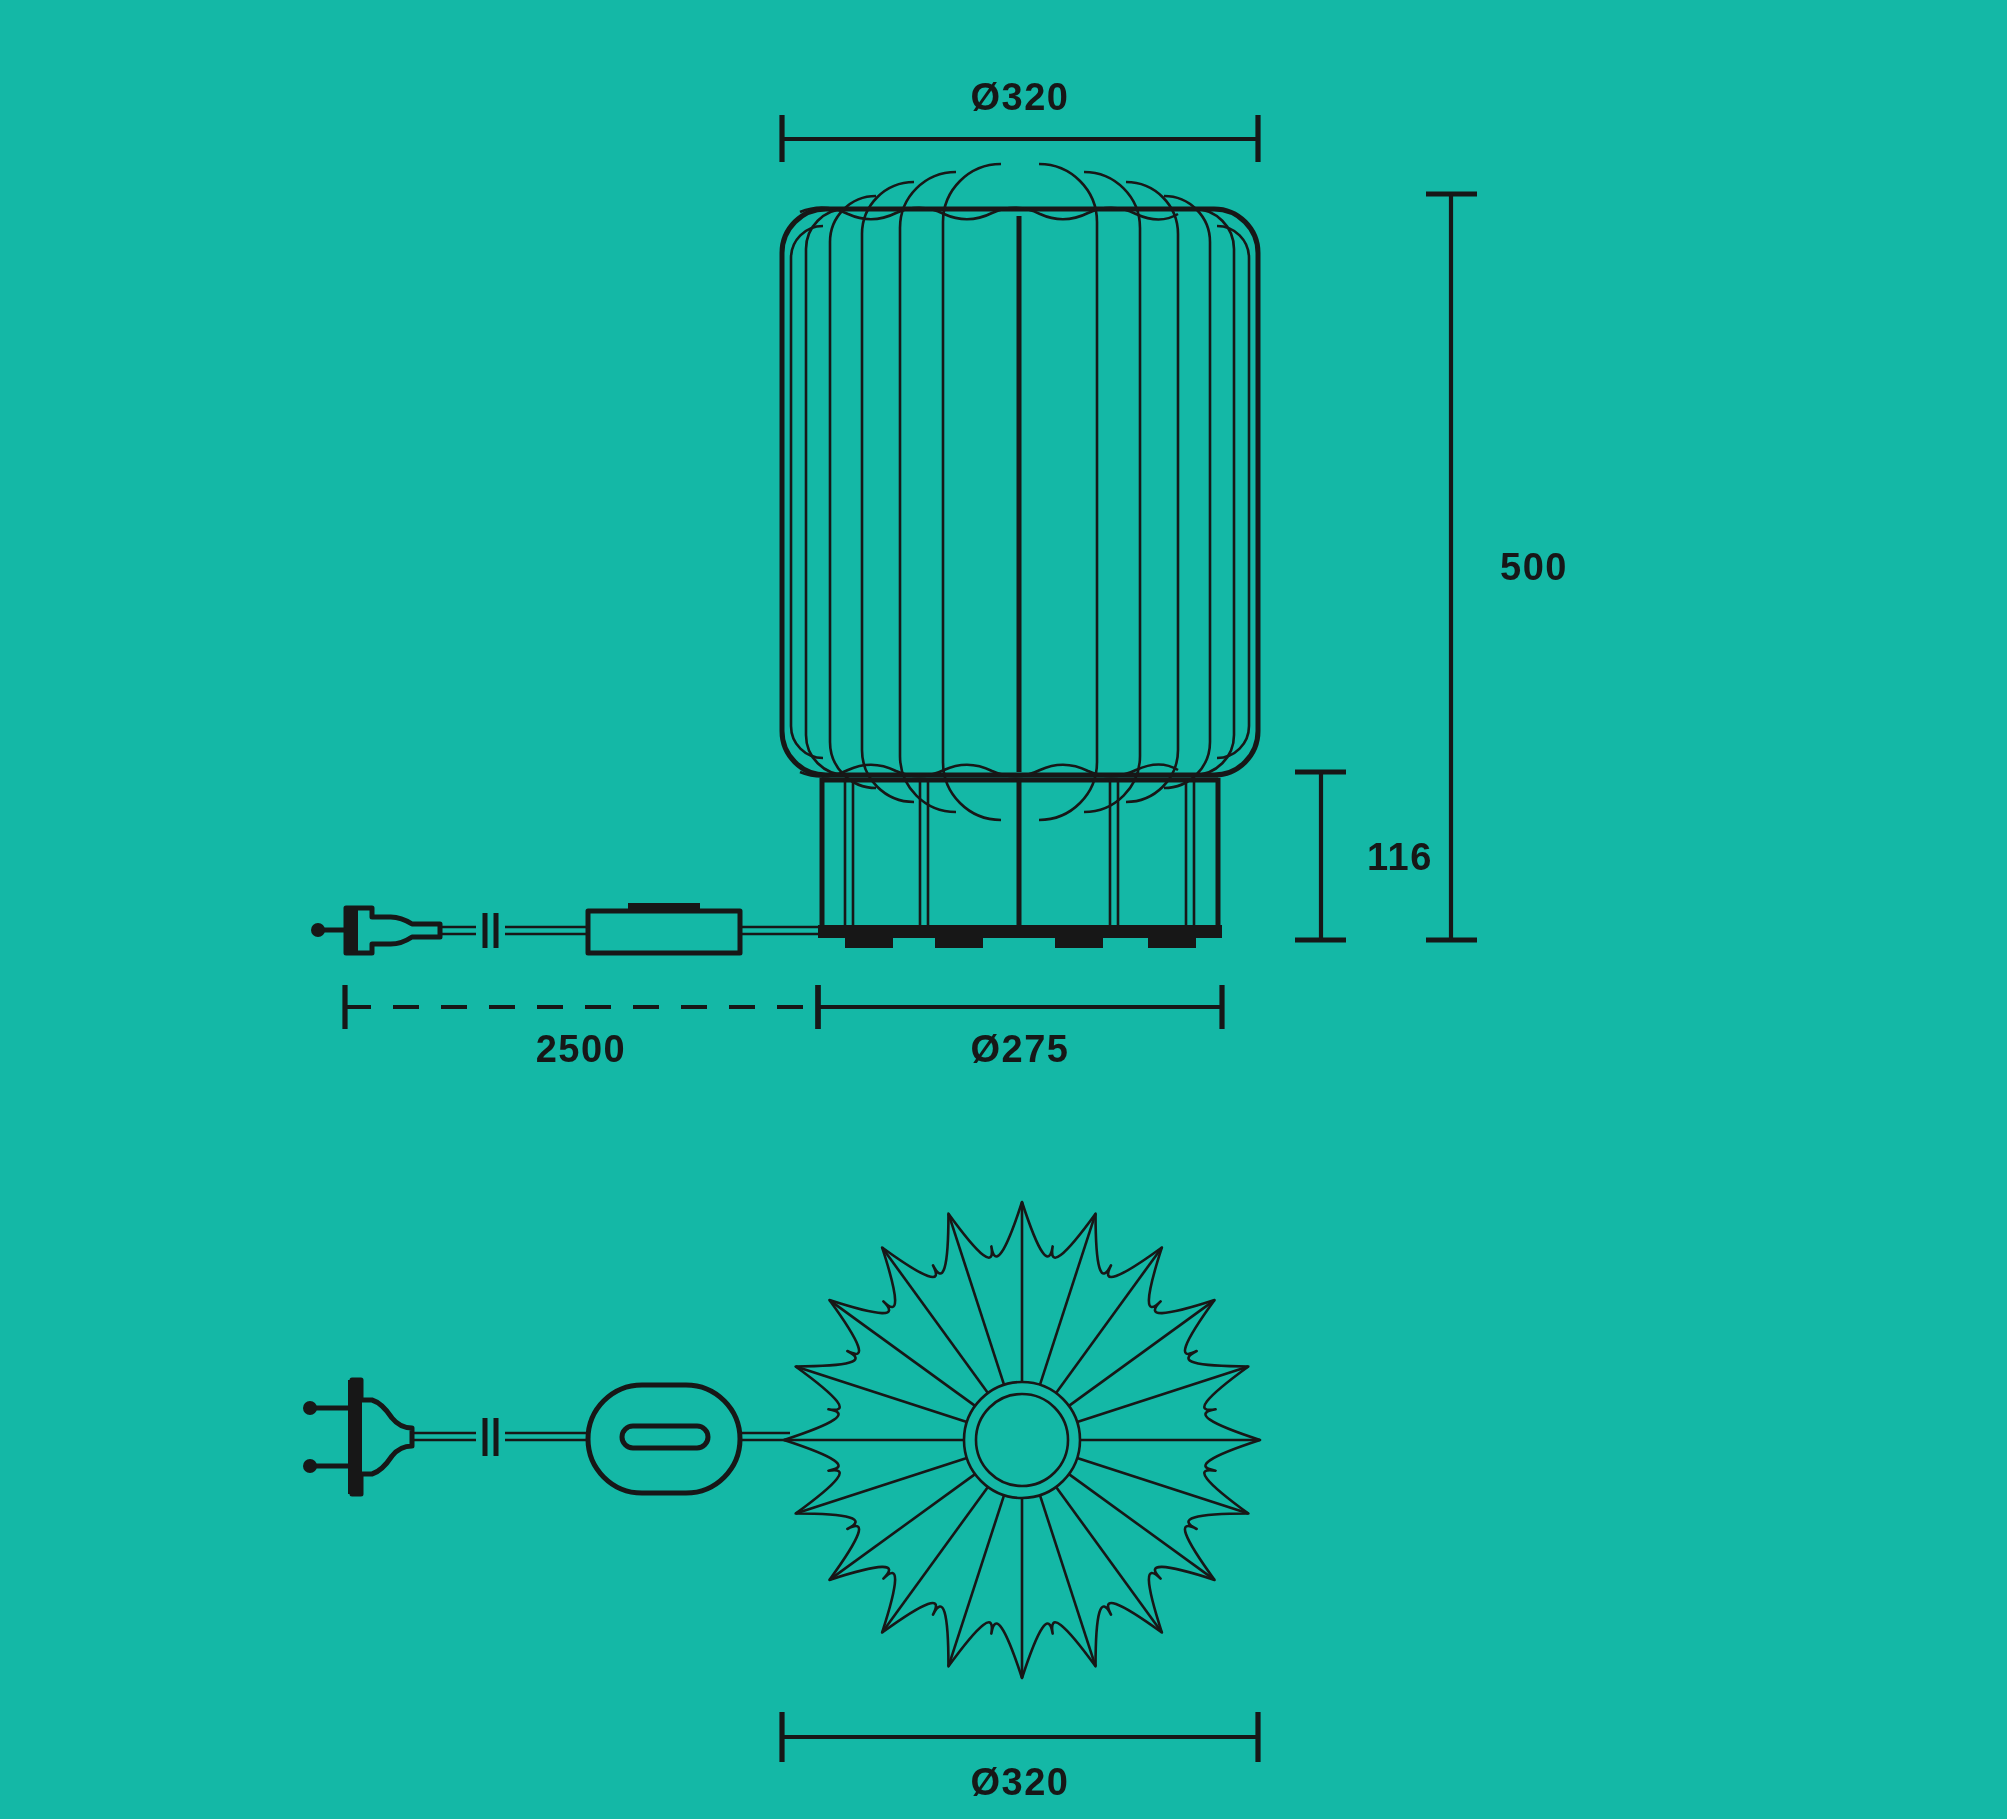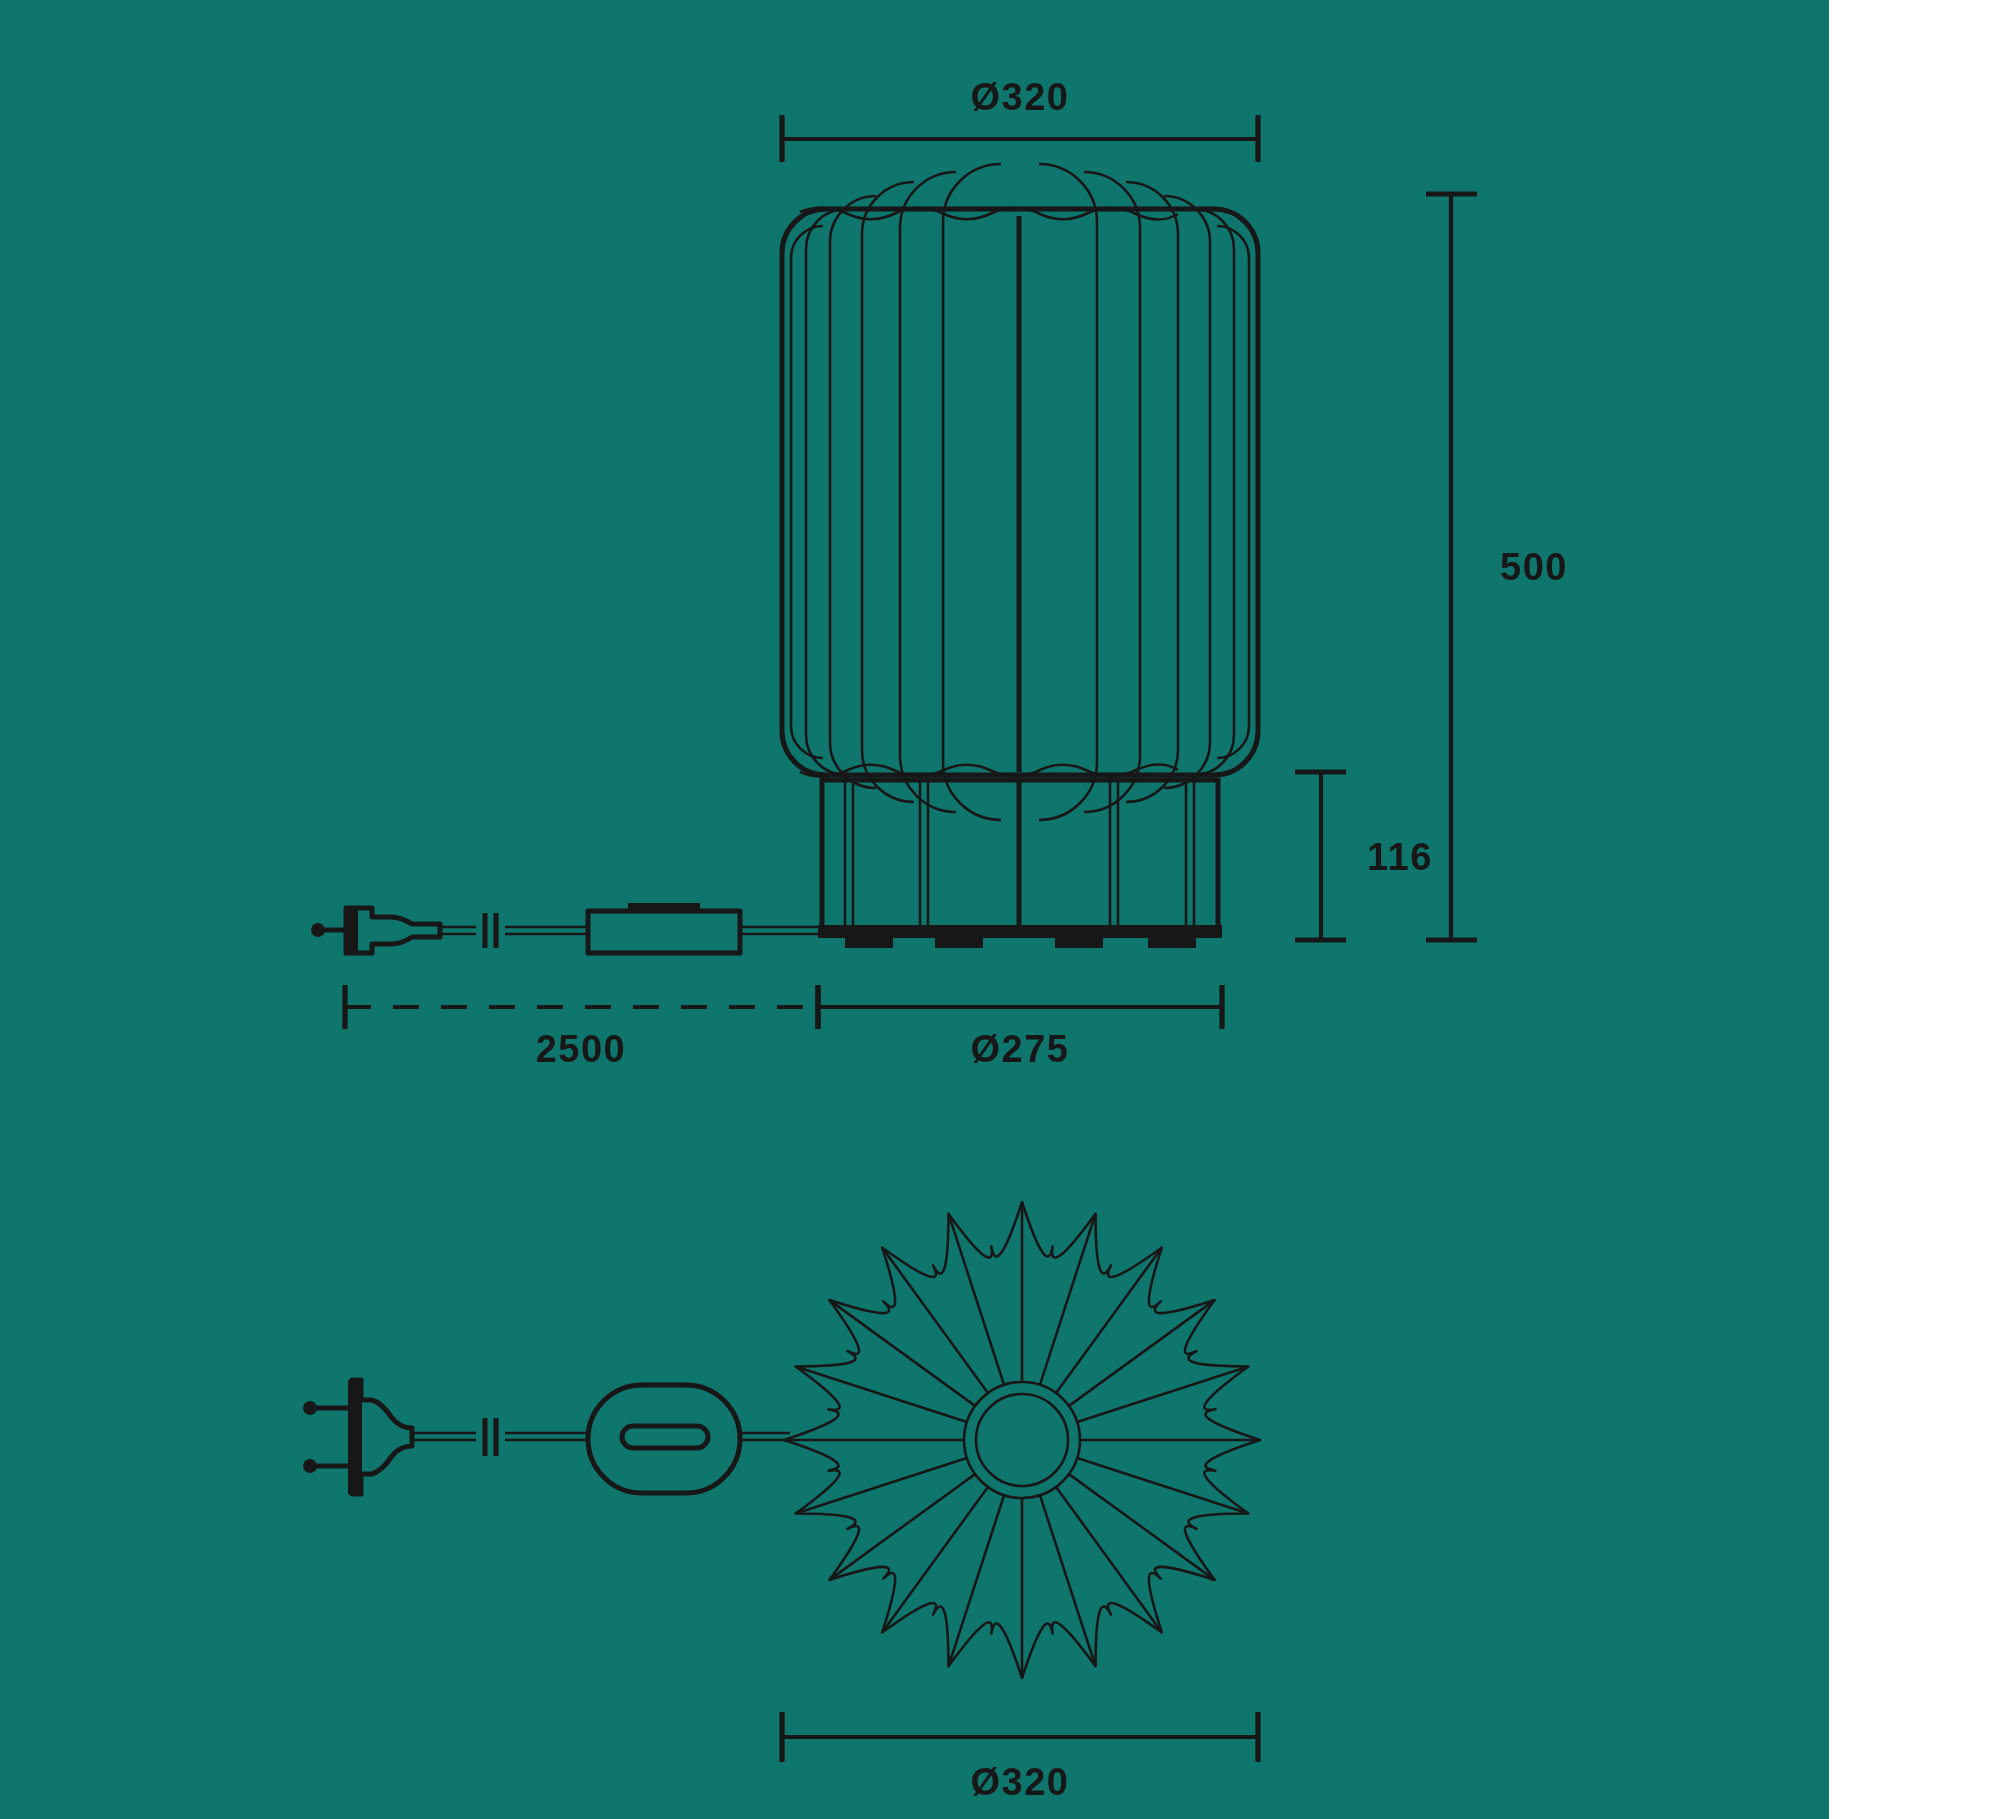--- a/index.html
+++ b/index.html
@@ -5,23 +5,23 @@
   html, body {
     margin: 0;
     padding: 0;
     background: #ffffff;
   }
   body {
     font-family: "Liberation Sans", sans-serif;
   }
   #sheet {
     position: relative;
-    width: 1829px;
+    width: 2007px;
     height: 1819px;
-    background: #0f766e;
+    background: #14b8a6;
     overflow: hidden;
   }
   #sheet svg {
     position: absolute;
     left: 0;
     top: 0;
     width: 2007px;
     height: 1819px;
     display: block;
   }

